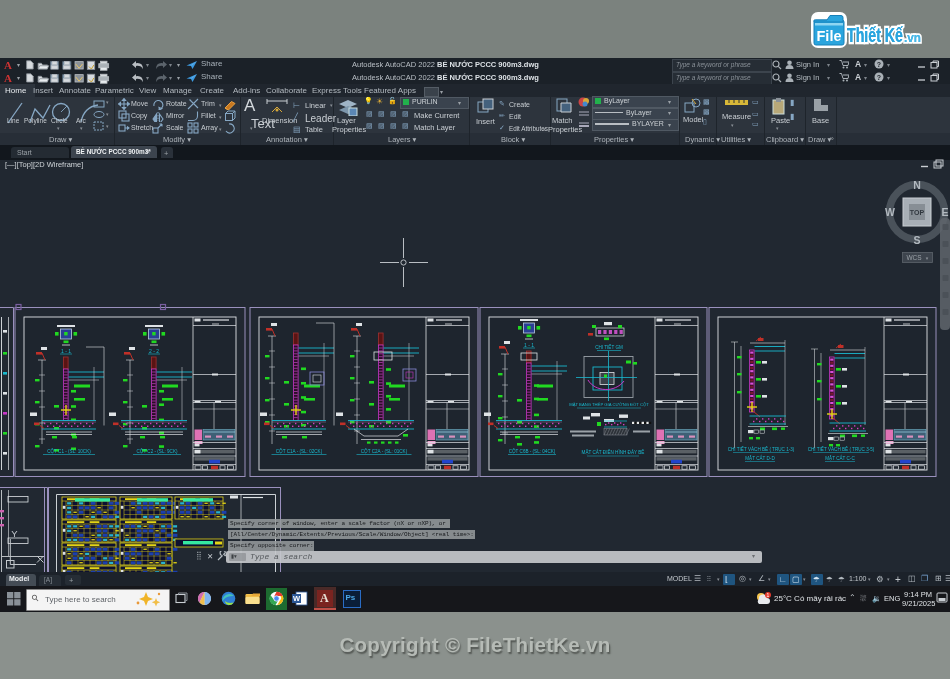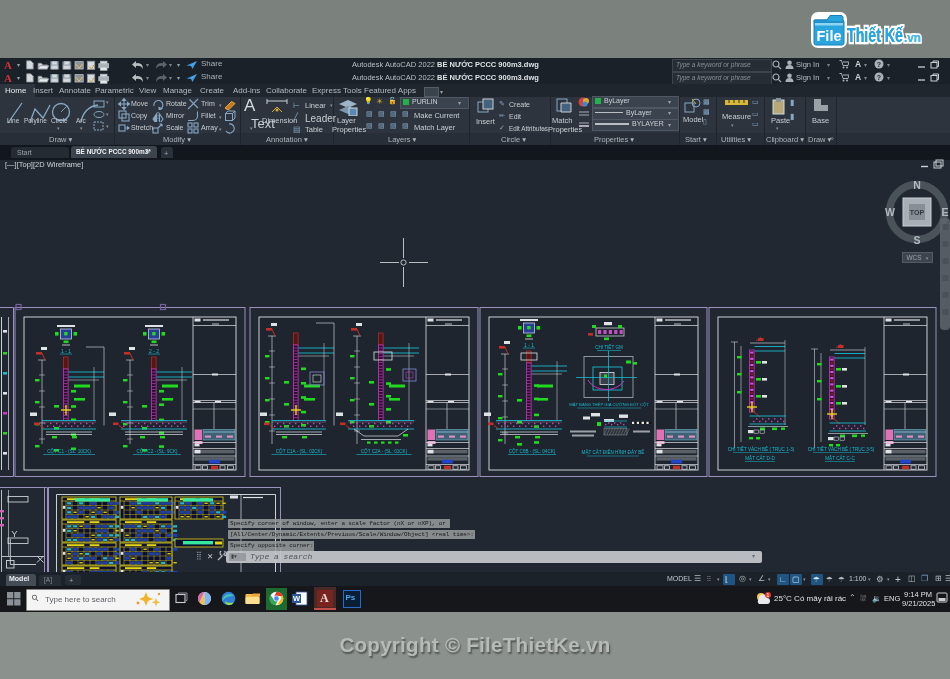--- a/index.html
+++ b/index.html
@@ -187,23 +187,23 @@
 <div class="abs" style="left:550px;top:97px;width:1px;height:48px;background:#1e242b;"></div>
 <div class="abs" style="left:679px;top:97px;width:1px;height:48px;background:#1e242b;"></div>
 <div class="abs" style="left:716px;top:97px;width:1px;height:48px;background:#1e242b;"></div>
 <div class="abs" style="left:764px;top:97px;width:1px;height:48px;background:#1e242b;"></div>
 <div class="abs" style="left:805px;top:97px;width:1px;height:48px;background:#1e242b;"></div>
 <div class="abs" style="left:836px;top:97px;width:1px;height:48px;background:#1e242b;"></div>
 <div class="tx" style="left:49px;top:134.5px;font-size:7.5px;color:#aeb4ba;font-weight:normal;">Draw ▾</div>
 <div class="tx" style="left:163px;top:134.5px;font-size:7.5px;color:#aeb4ba;font-weight:normal;">Modify ▾</div>
 <div class="tx" style="left:266px;top:134.5px;font-size:7.5px;color:#aeb4ba;font-weight:normal;">Annotation ▾</div>
 <div class="tx" style="left:388px;top:134.5px;font-size:7.5px;color:#aeb4ba;font-weight:normal;">Layers ▾</div>
-<div class="tx" style="left:501px;top:134.5px;font-size:7.5px;color:#aeb4ba;font-weight:normal;">Circle ▾</div>
+<div class="tx" style="left:501px;top:134.5px;font-size:7.5px;color:#aeb4ba;font-weight:normal;">Block ▾</div>
 <div class="tx" style="left:594px;top:134.5px;font-size:7.5px;color:#aeb4ba;font-weight:normal;">Properties ▾</div>
-<div class="tx" style="left:685px;top:134.5px;font-size:7.5px;color:#aeb4ba;font-weight:normal;">Start ▾</div>
+<div class="tx" style="left:685px;top:134.5px;font-size:7.5px;color:#aeb4ba;font-weight:normal;">Dynamic ▾</div>
 <div class="tx" style="left:721px;top:134.5px;font-size:7.5px;color:#aeb4ba;font-weight:normal;">Utilities ▾</div>
 <div class="tx" style="left:766px;top:134.5px;font-size:7.5px;color:#aeb4ba;font-weight:normal;">Clipboard ▾</div>
 <div class="tx" style="left:808px;top:134.5px;font-size:7.5px;color:#aeb4ba;font-weight:normal;">Draw ▾</div>
 <svg class="abs" style="left:4px;top:98px" width="108" height="34" viewBox="0 0 108 34">
     <line x1="4" y1="25" x2="18" y2="5" stroke="#86a7c4" stroke-width="1.3"></line>
     <path d="M26 24 l5 -13 l8 9 l7 -13" fill="none" stroke="#86a7c4" stroke-width="1.3"></path>
     <circle cx="57" cy="14" r="8.5" fill="none" stroke="#86a7c4" stroke-width="1.3"></circle>
     <line x1="57" y1="14" x2="63" y2="8" stroke="#86a7c4" stroke-width="0.9"></line>
     <path d="M77 24 q3 -15 17 -17" fill="none" stroke="#86a7c4" stroke-width="1.3"></path>
   </svg>

